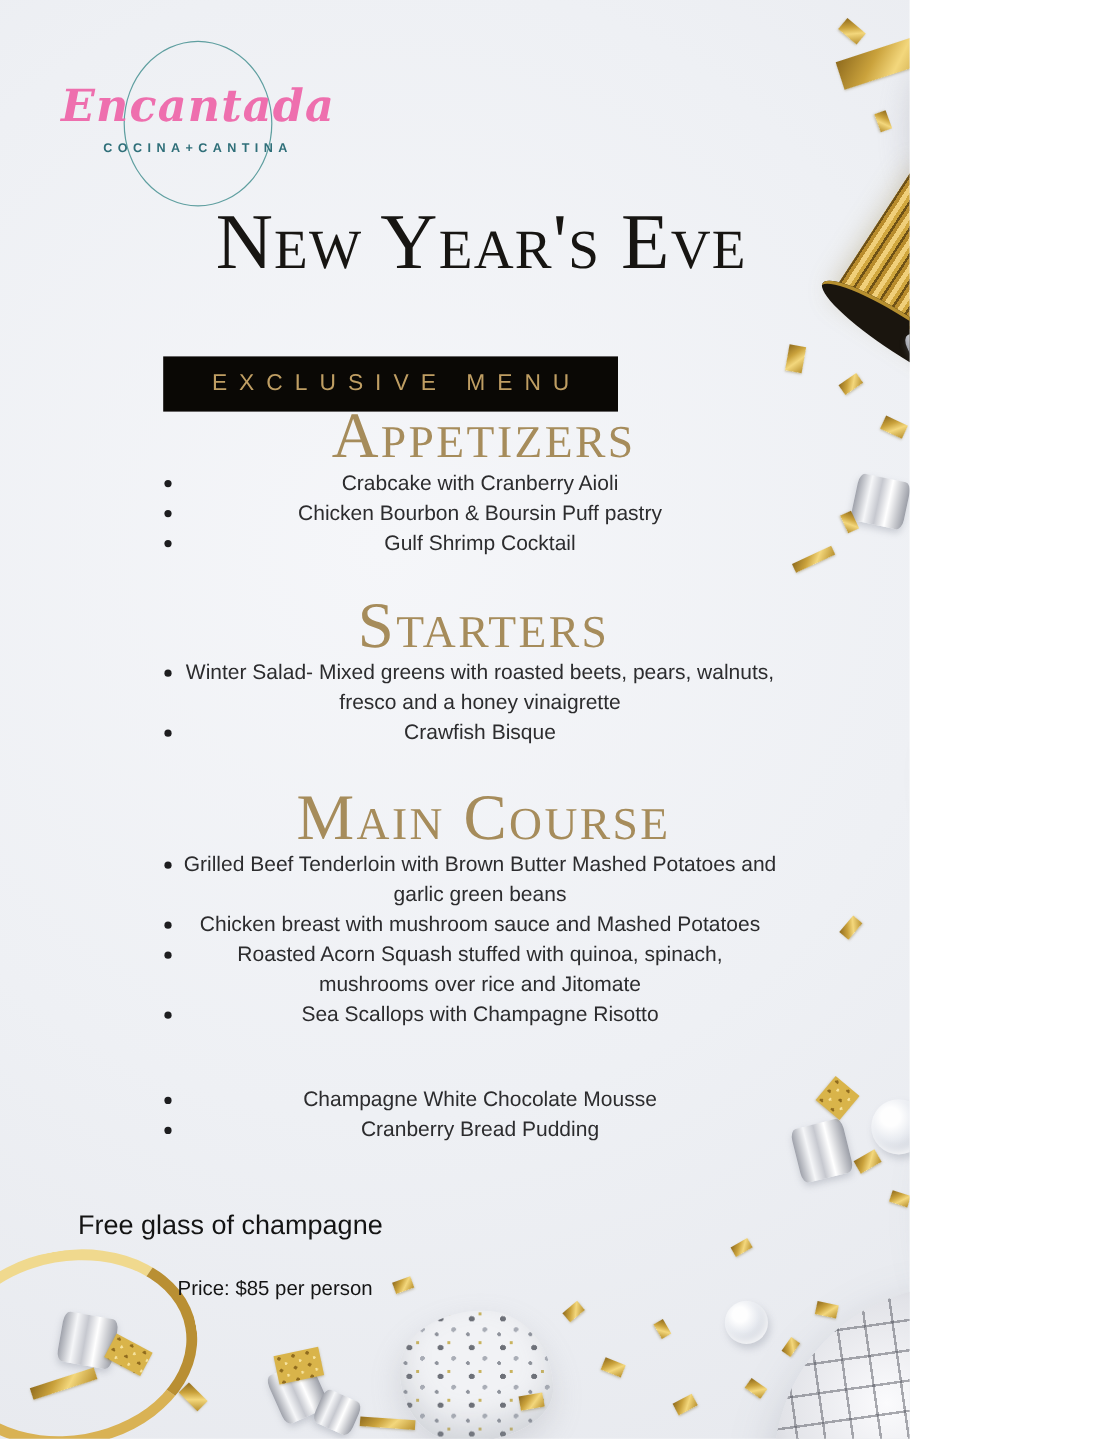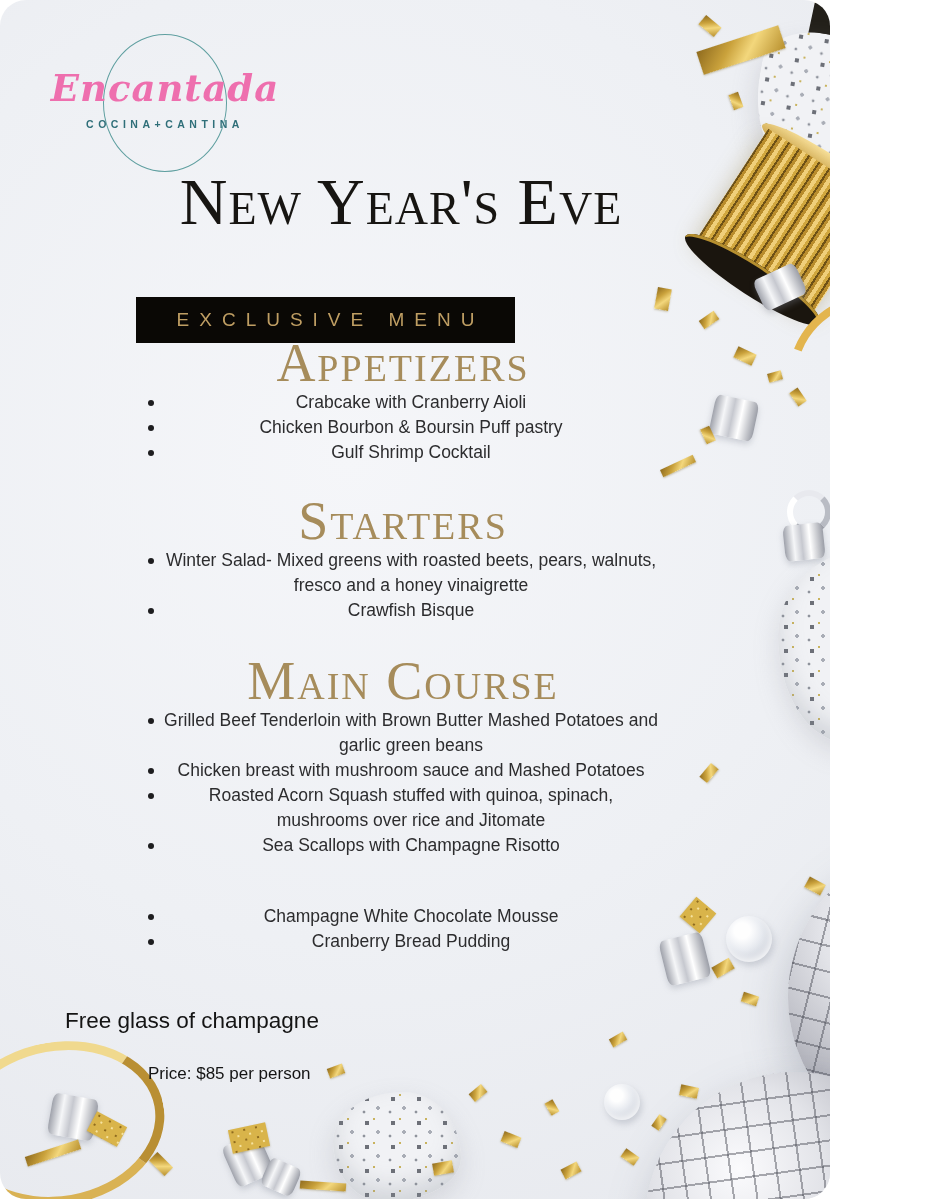--- a/index.html
+++ b/index.html
@@ -1,22 +1,21 @@
 <!DOCTYPE html>
 <html><head>
 <meta charset="utf-8">
 <style>
   html,body{margin:0;padding:0;}
   .page{
-    position:relative; width:830px; height:1199px; overflow:hidden;
+    position:relative; width:758px; height:1199px; overflow:hidden;
     background:
       radial-gradient(circle at 42% 38%, #f5f6f9 0%, #eef0f4 55%, #e7e9ee 100%);
     font-family:"Liberation Sans", sans-serif;
     color:#2c2c2e;
-    border-radius:26px;
   }
   .decor-el{position:absolute;}
   
   .logo-circle{
     position:absolute; left:103px; top:34px; width:122px; height:136px;
     border:1.6px solid #5f9fa0; border-radius:50%;
   }
   .logo-name{
     position:absolute; left:35px; top:66px; width:260px; text-align:center;
     font-family:"DejaVu Serif", serif; font-style:italic; font-weight:bold;
@@ -42,21 +41,21 @@
     padding-left:10px;
   }
   
   .sec-h{
     position:absolute; left:125px; width:556px; text-align:center; margin:0;
     font-family:"Liberation Serif","DejaVu Serif",serif; font-variant:small-caps;
     font-weight:normal; font-size:54px; color:#a68c5b; letter-spacing:2px;
   }
   .sec-h.sweets{letter-spacing:5px;}
   .menu-list{
-    position:absolute; left:133px; width:556px; margin:0; padding:0; list-style:none;
+    position:absolute; left:122px; width:556px; margin:0; padding:0; list-style:none;
   }
   .menu-list li{
     position:relative; width:500px; margin:0 auto; text-align:center;
     font-size:17.5px; line-height:25px; color:#2c2c2e;
   }
   .menu-list li::before{
     content:""; position:absolute; left:-13px; top:10px; width:6px; height:6px;
     border-radius:50%; background:#1d1d1f;
   }
   .note{

